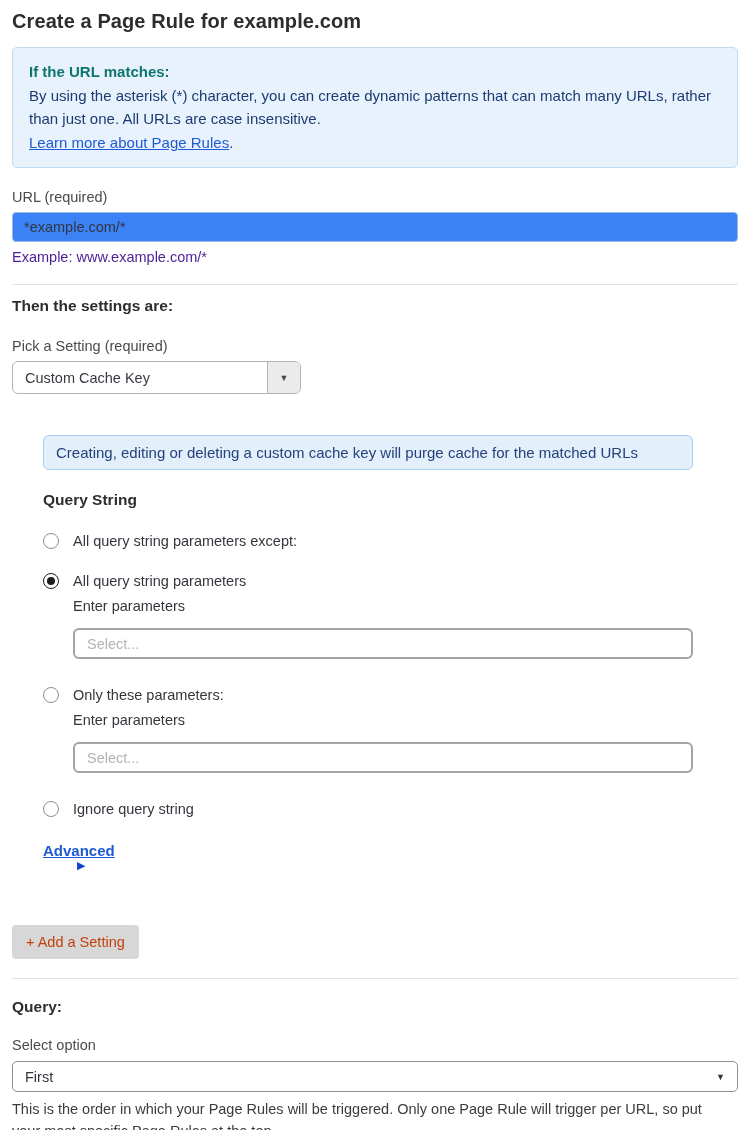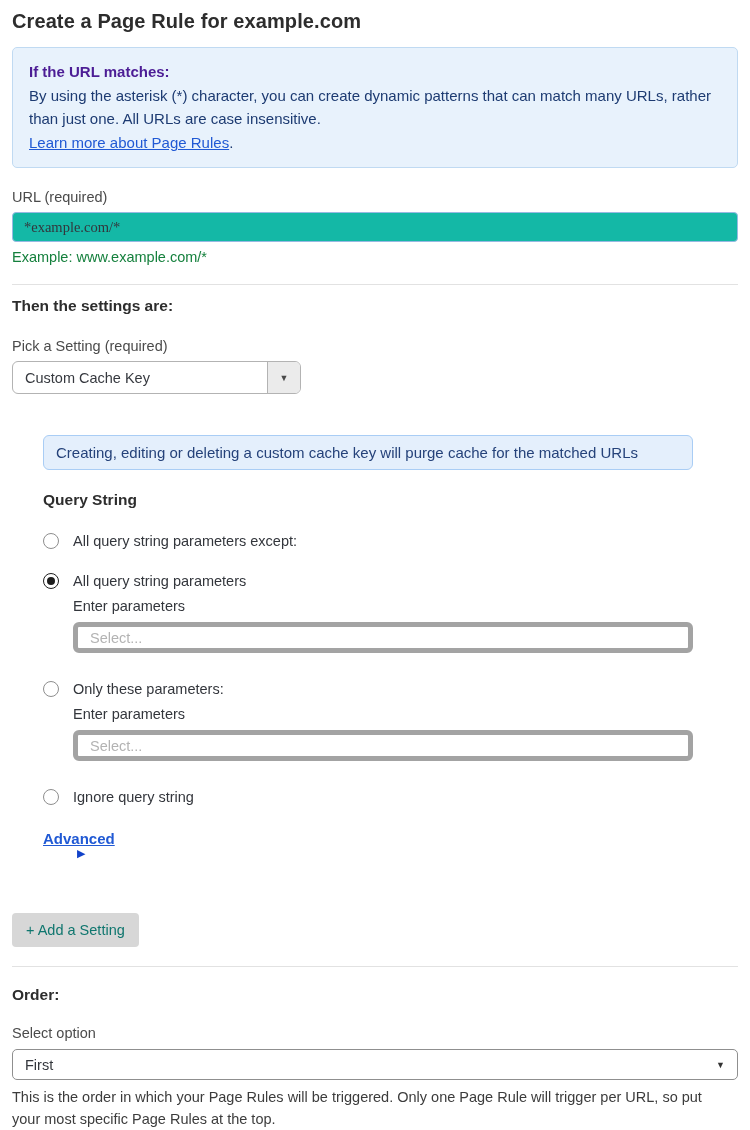--- a/index.html
+++ b/index.html
@@ -28,53 +28,53 @@
     border: 1px solid #c0daf2;
     border-radius: 5px;
     padding: 12px 16px 13px 16px;
     font-size: 15px;
     line-height: 23px;
     color: #1d3b72;
     margin-bottom: 21px;
   }
   .info-box .info-heading {
     font-weight: 700;
-    color: #4c1d95;
+    color: #0f766e;
   }
   .info-box .info-body { margin-top: 1px; }
   a.link, .link {
     color: #2059d4;
     text-decoration: underline;
     cursor: pointer;
   }
   .info-box .info-link-line { margin-top: 1px; }
   .info-link-suffix { color: #1d3b72; text-decoration: none; }
 
   
   .field-label {
     font-size: 14.5px;
     color: #4b4b4b;
     margin-bottom: 7px;
   }
   .helper-text {
     font-size: 14.5px;
-    color: #15803d;
+    color: #4c1d95;
     margin-top: 7px;
   }
 
   
   .url-input {
     display: block;
     width: 100%;
     height: 30px;
-    background: #14b8a6;
+    background: #3b82f6;
     border: 1px solid #97b9e2;
     border-radius: 4px;
     padding: 0 11px;
-    font-family: Liberation Serif, serif;
+    font-family: Liberation Sans, sans-serif;
     font-size: 14.5px;
     color: #33363c;
     outline: none;
   }
 
   hr.divider {
     border: none;
     border-top: 1px solid #e2e2e2;
     margin: 19px 0 0 0;
   }
@@ -167,22 +167,22 @@
     margin-left: 14px;
     font-size: 14.5px;
     color: #33363c;
   }
   .sub-block { padding-left: 30px; margin-top: 9px; }
   .sub-label { font-size: 14.5px; color: #33363c; }
   .select-input {
     display: block;
     width: 620px;
     height: 31px;
-    margin-top: 8px;
-    border: 5px solid #a3a3a3;
+    margin-top: 14px;
+    border: 2px solid #a3a3a3;
     border-radius: 6px;
     padding: 0 12px;
     font-family: "Liberation Sans", sans-serif;
     font-size: 14.5px;
     color: #33363c;
     outline: none;
   }
   .select-input::placeholder { color: #b3b3b3; }
   .row-gap-lg { margin-top: 24px; }
   .row-gap-xl { margin-top: 28px; }
@@ -209,21 +209,21 @@
   
   .add-setting-btn {
     margin-top: 53px;
     display: inline-block;
     background: #d7d7d7;
     border: none;
     border-radius: 4px;
     padding: 9px 14px;
     font-family: "Liberation Sans", sans-serif;
     font-size: 14.5px;
-    color: #0f766e;
+    color: #c2410c;
     cursor: pointer;
   }
 
   
   .order-heading { margin-top: 19px; }
   .order-label { margin-top: 21px; margin-bottom: 8px; }
   .order-select {
     width: 100%;
     height: 31px;
     border: 1px solid #8f8f8f;
@@ -313,21 +313,21 @@
 
   <div class="advanced-line">
     <a class="link">Advanced</a>
     <span class="advanced-arrow">▶</span>
   </div>
 
   <button class="add-setting-btn">+ Add a Setting</button>
 
   <hr class="divider mt-divider2">
 
-  <div class="section-heading order-heading">Order:</div>
+  <div class="section-heading order-heading">Query:</div>
 
   <div class="field-label order-label">Select option</div>
   <div class="order-select">
     <span class="select-value">First</span>
     <span class="arrow">▼</span>
   </div>
   <div class="order-help">This is the order in which your Page Rules will be triggered. Only one Page Rule will trigger per URL, so put your most specific Page Rules at the top.</div>
 
   
 

